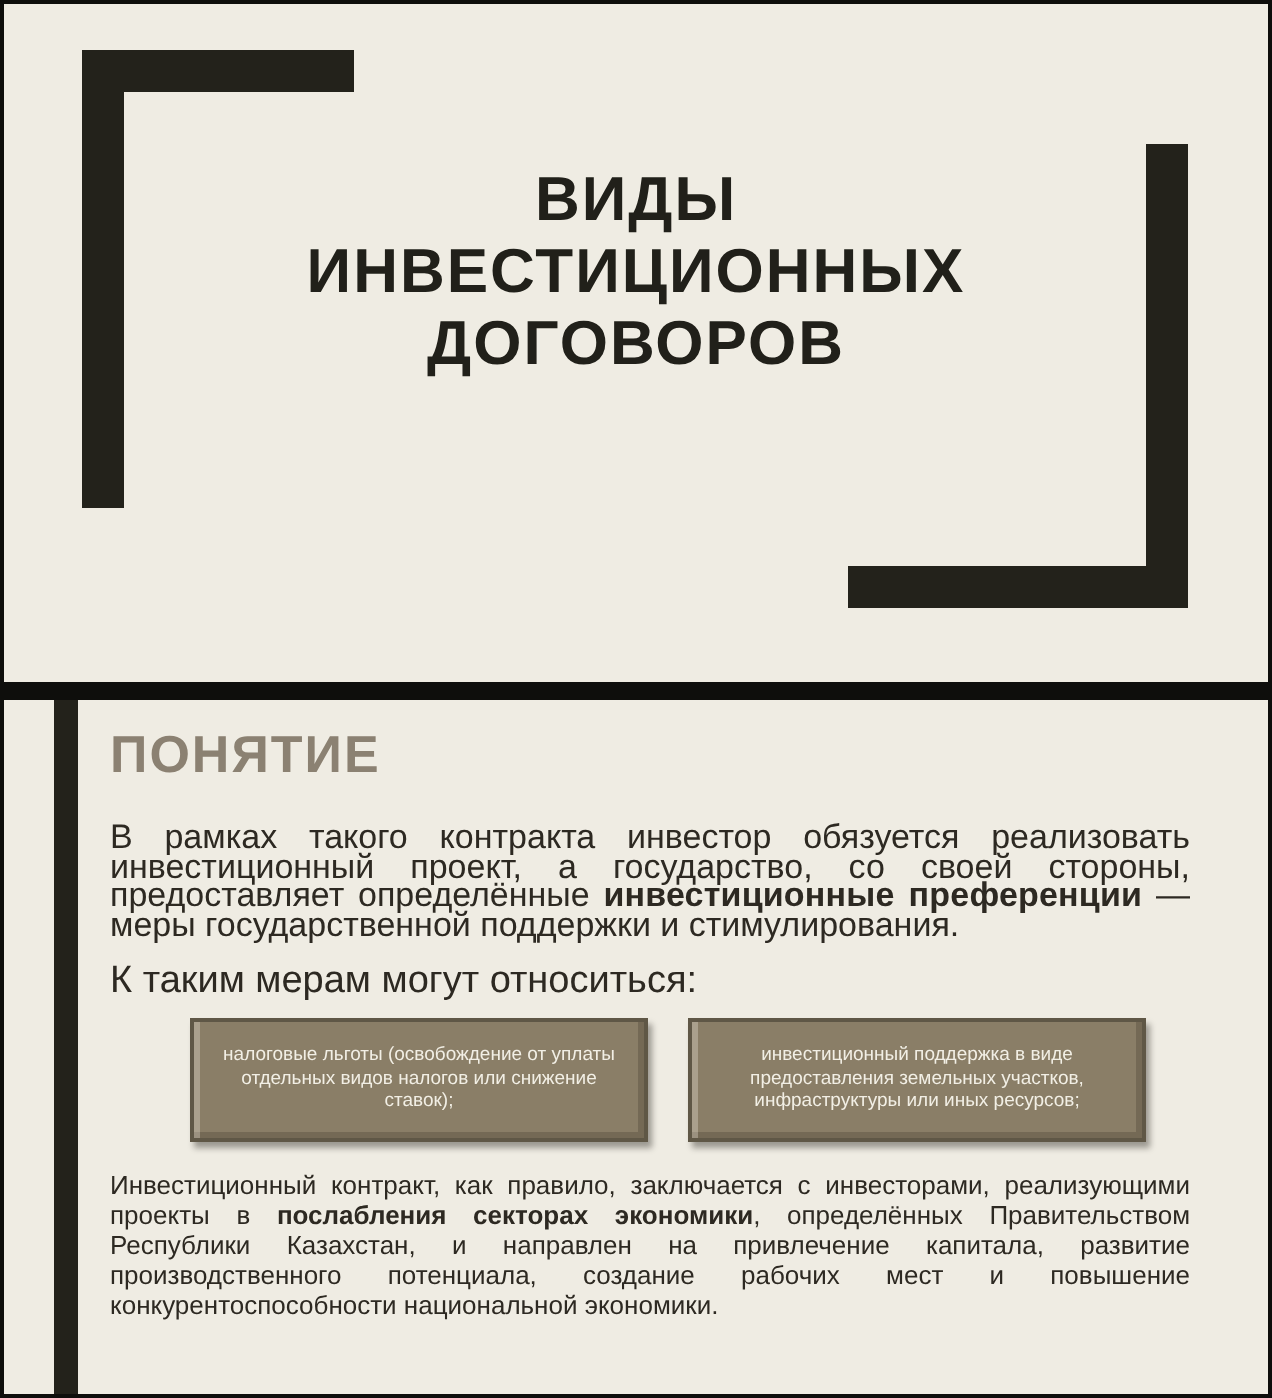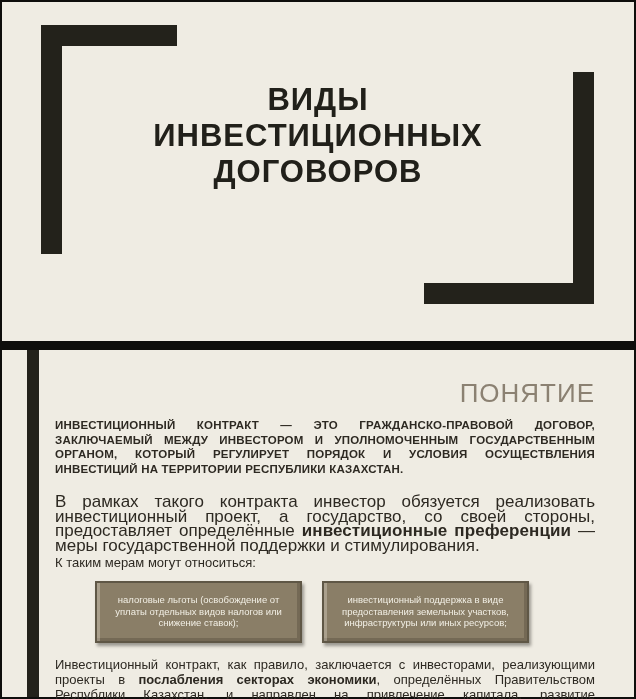--- a/index.html
+++ b/index.html
@@ -25,37 +25,37 @@
     position:absolute;top:80px;left:0;width:100%;
     text-align:center;white-space:pre-line;
     font-weight:bold;font-size:31px;line-height:36px;letter-spacing:1px;
     color:var(--ink_title);
   }
 
   
   .accent-bar{position:absolute;left:25px;top:0;width:12px;height:100%;background:var(--dark);}
   .content{position:absolute;left:53px;top:0;width:540px;color:var(--ink);}
   .heading{
-    margin-top:28px;text-align:right;
-    font-weight:normal;font-size:26px;letter-spacing:1px;
+    margin-top:12px;text-align:left;
+    font-weight:bold;font-size:26px;letter-spacing:1px;
     color:var(--heading);
   }
   .definition{
     margin-top:9px;
     font-weight:bold;font-size:11.5px;line-height:14.5px;
     text-align:justify;letter-spacing:.2px;
   }
   .para{
     margin-top:19px;
     font-size:17px;line-height:14.5px;text-align:justify;
   }
   .para b{letter-spacing:.1px;}
-  .intro{margin-top:3px;font-size:13px;line-height:14.5px;}
+  .intro{margin-top:14px;font-size:19px;line-height:14.5px;}
   .boxes{
-    margin:10px 0 0 40px;width:434px;
+    margin:10px 0 0 40px;width:478px;
     display:flex;gap:20px;align-items:stretch;
   }
   .measure-box{
     flex:1 1 0;min-height:62px;box-sizing:border-box;
     display:flex;align-items:center;justify-content:center;
     padding:5px 7px;text-align:center;
     background:var(--box_bg);
     border:2px solid var(--box_border);
     box-shadow:
       inset 3px 0 0 rgba(244,239,227,.30),
@@ -83,21 +83,20 @@
 ИНВЕСТИЦИОННЫХ
 ДОГОВОРОВ</div>
   </div>
 
   <div class="slide slide2">
     <div class="accent-bar"></div>
     <div class="content">
 
       <div class="heading">ПОНЯТИЕ</div>
 
-      <div class="definition">ИНВЕСТИЦИОННЫЙ КОНТРАКТ — ЭТО ГРАЖДАНСКО-ПРАВОВОЙ ДОГОВОР, ЗАКЛЮЧАЕМЫЙ МЕЖДУ ИНВЕСТОРОМ И УПОЛНОМОЧЕННЫМ ГОСУДАРСТВЕННЫМ ОРГАНОМ, КОТОРЫЙ РЕГУЛИРУЕТ ПОРЯДОК И УСЛОВИЯ ОСУЩЕСТВЛЕНИЯ ИНВЕСТИЦИЙ НА ТЕРРИТОРИИ РЕСПУБЛИКИ КАЗАХСТАН.</div>
 
       <div class="para"><span>В рамках такого контракта инвестор обязуется реализовать инвестиционный проект, а государство, со своей стороны, предоставляет определённые </span><b>инвестиционные преференции</b><span> — меры государственной поддержки и стимулирования.</span></div>
 
       <div class="intro">К таким мерам могут относиться:</div>
 
       <div class="boxes">
         <div class="measure-box">налоговые льготы (освобождение от уплаты отдельных видов налогов или снижение ставок);</div>
         <div class="measure-box">инвестиционный поддержка в виде предоставления земельных участков, инфраструктуры или иных ресурсов;</div>
       </div>
 

